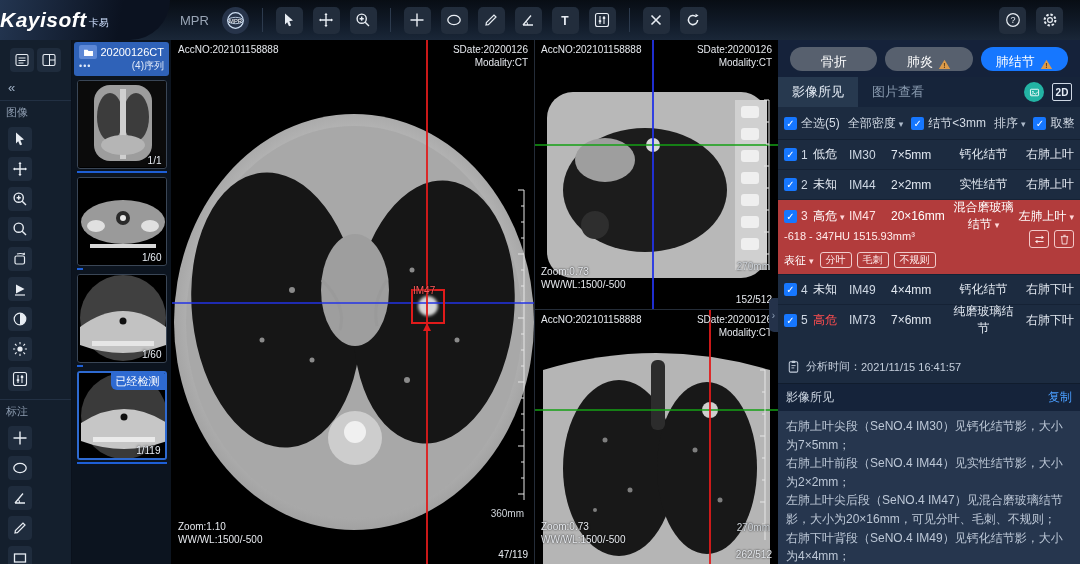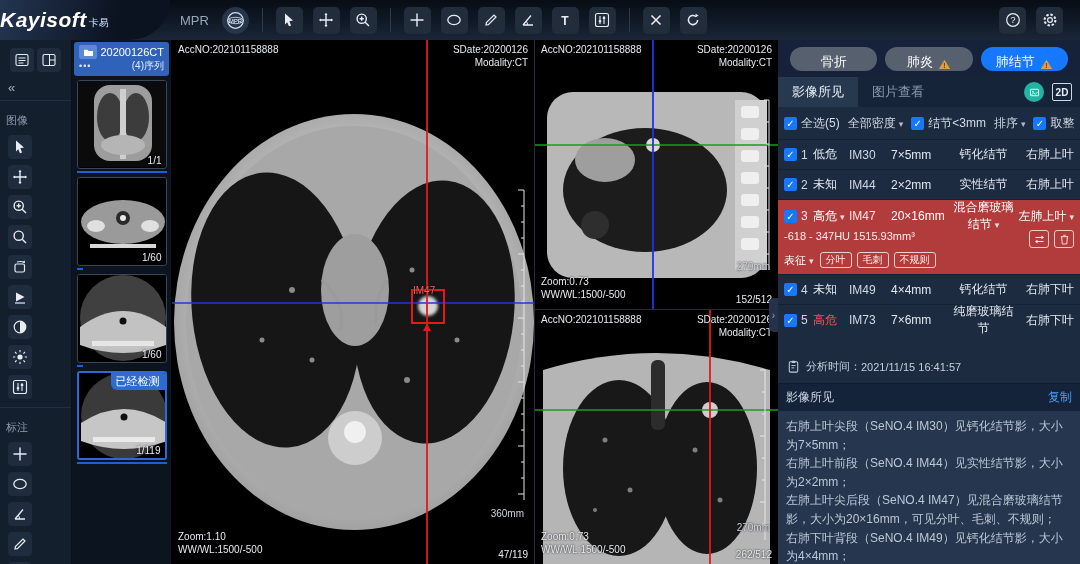--- a/index.html
+++ b/index.html
@@ -24,21 +24,21 @@
   .ic { width:16px; height:16px; display:block; }
   .ic20 { width:19px; height:19px; display:block; }
 
   
   .tools { position:absolute; top:40px; left:0; width:72px; height:524px; background:#141f2d;
     border-right:1px solid #0a111c; z-index:20; }
   .tools-top { display:flex; justify-content:space-between; padding:8px 10px 6px 10px; }
   .sbtn { width:24px; height:24px; border-radius:4px; background:#1f2c3d; display:flex;
     align-items:center; justify-content:center; }
   .collapse { color:#9fb0c4; font-size:13px; padding:2px 0 2px 8px; }
-  .tool-sec { color:#8d9cb0; font-size:11px; padding:12px 0 2px 6px; border-top:1px solid #223043; margin-top:3px; }
+  .tool-sec { color:#8d9cb0; font-size:11px; padding:4px 0 2px 6px; border-top:1px solid #223043; margin-top:3px; }
   .tool-grid { display:flex; flex-wrap:wrap; padding:2px 4px; }
   .tool-grid .sbtn { margin:3px 4px; }
 
   
   .thumbs { position:absolute; top:40px; left:72px; width:100px; height:524px; background:#0c141f;
     z-index:20; border-right:1px solid #000; }
   .series-head { background:#2f62b8; margin:2px 2px 4px 2px; border-radius:3px; padding:3px 5px; }
   .sh-row { display:flex; align-items:center; justify-content:space-between; }
   .sh-title { color:#fff; font-size:11px; }
   .sh-sub { color:#dfe8f8; font-size:10px; }
@@ -54,21 +54,21 @@
   .thumb-bar { width:90px; height:2px; margin:2px auto 0 auto; background:#0c141f; }
   .thumb-bar .fill { height:2px; background:#1e5fd6; }
 
   
   .vp { position:absolute; background:#000; overflow:hidden; }
   .vp-axial { top:40px; left:172px; width:363px; height:524px; border-right:1px solid #242c38; }
   .vp-sag { top:40px; left:535px; width:243px; height:270px; border-bottom:1px solid #242c38; }
   .vp-cor { top:310px; left:535px; width:243px; height:254px; }
   .ov { position:absolute; color:#e6e9ee; font-size:10px; line-height:13px; text-shadow:0 0 2px #000; z-index:5; }
   .ov.tl { top:3px; left:6px; } .ov.tr { top:3px; right:6px; text-align:right; }
-  .ov.bl { bottom:8px; left:6px; } .ov.br { bottom:3px; right:6px; text-align:right; }
+  .ov.bl { bottom:18px; left:6px; } .ov.br { bottom:3px; right:6px; text-align:right; }
   .ov.scale { color:#cfd4da; }
   .vp svg.scene { position:absolute; top:0; left:0; }
 
   
   .rp { position:absolute; top:40px; left:778px; width:302px; height:524px; background:#1c2b40; z-index:25; }
   .rp-handle { position:absolute; left:-9px; top:258px; width:9px; height:34px; background:#24324a;
     border-radius:5px 0 0 5px; color:#8fa0b8; font-size:10px; display:flex; align-items:center; justify-content:center; }
   .rp-tabs { display:flex; align-items:center; justify-content:space-between; padding:7px 8px 6px 8px; background:#15223a; }
   .pill { height:24px; border-radius:12px; background:#57606e; color:#fff; font-size:13px;
     display:flex; align-items:flex-end; justify-content:center; flex:1; margin:0 4px; }

